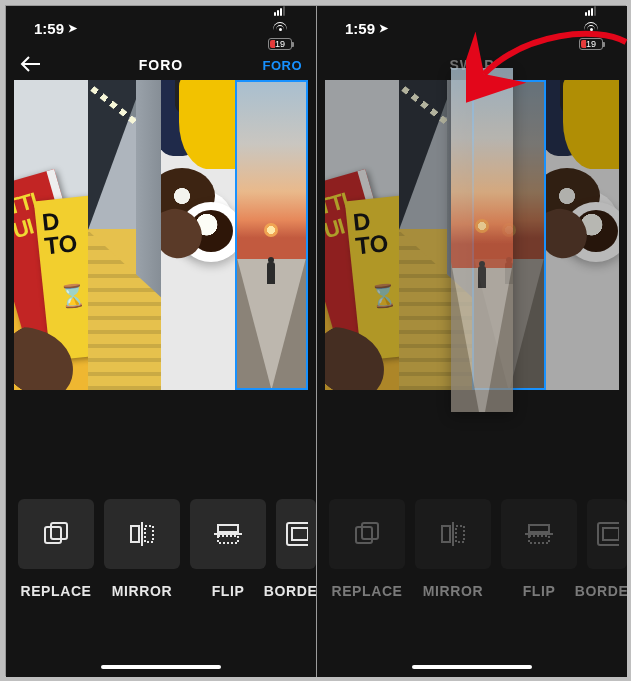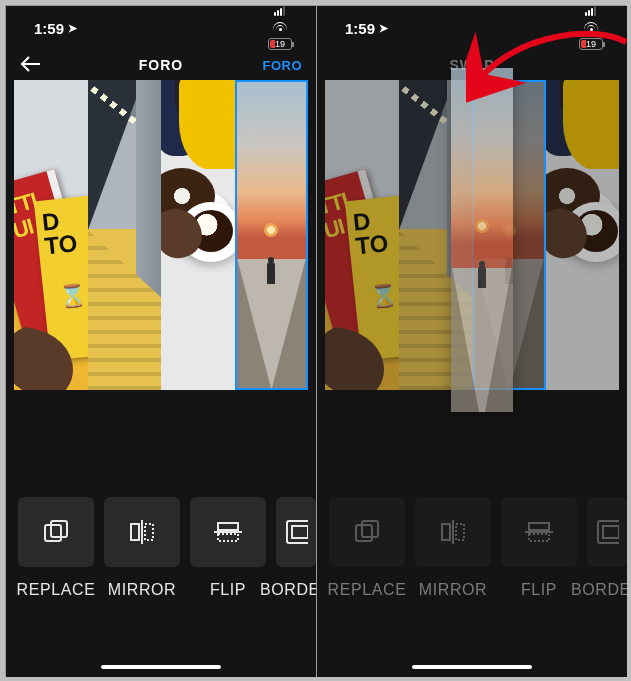--- a/index.html
+++ b/index.html
@@ -258,22 +258,22 @@
   }
   .tool-box {
     width:76px; height:70px;
     background:#2a2a2a;
     border-radius:6px;
     display:flex; align-items:center; justify-content:center;
   }
   .tool-label {
     margin-top: 14px;
     color:#e7e7e7;
-    font-size:16px;
-    font-weight:400;
+    font-size:14px;
+    font-weight:700;
     letter-spacing:0.6px;
   }
   .phone.right .tool-box { background:#202020; opacity:0.6; }
   .phone.right .tool-label { color:#7a7a7a; }
   .tool.cut .tool-box { width:40px; }
   .tool.cut { width:40px; }
 
   
   .home-ind {
     position:absolute; left:50%; bottom:8px; width:120px; height:4px; margin-left:-60px;

